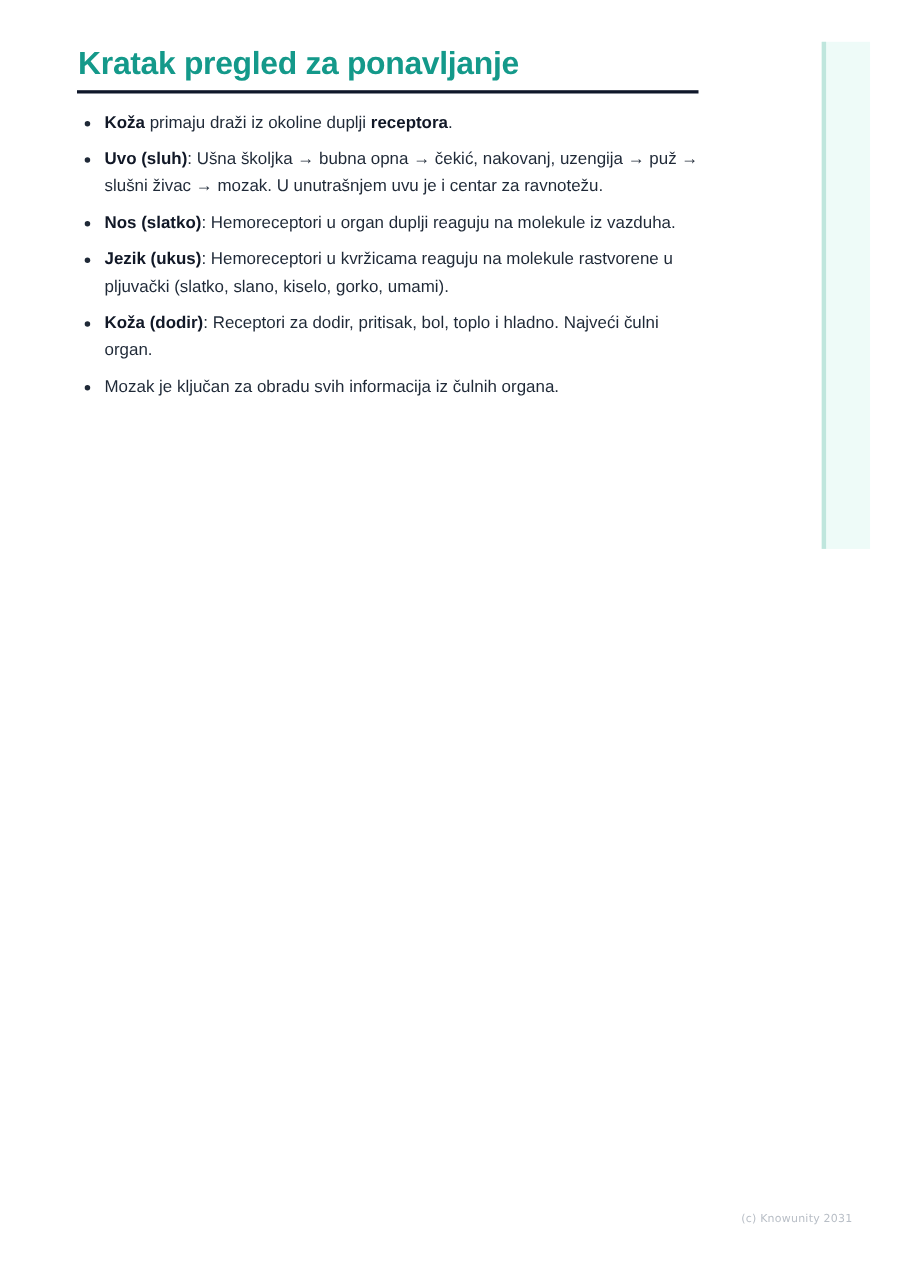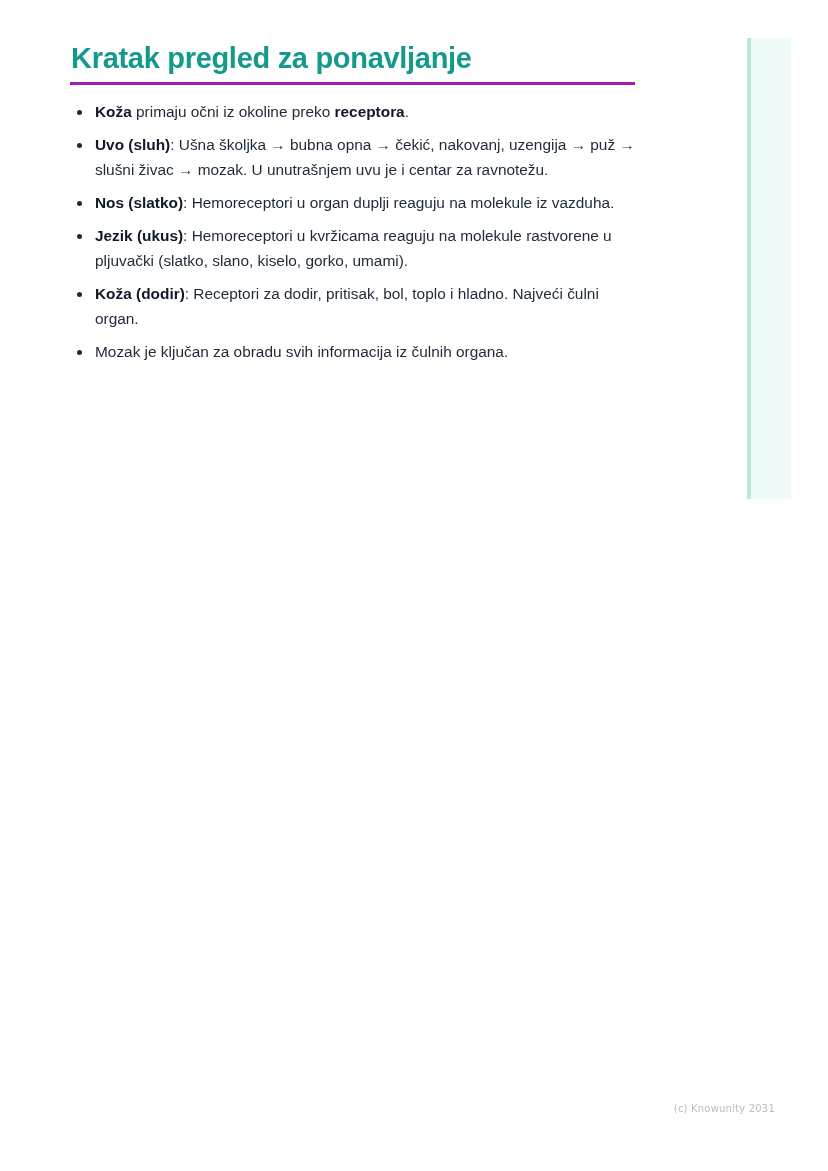--- a/index.html
+++ b/index.html
@@ -21,21 +21,21 @@
       top: 36px;
       width: 565px;
     }
     .title {
       font-size: 29px;
       font-weight: bold;
       color: #14998a;
       margin: 0;
       padding: 5px 0 7px 1px;
       letter-spacing: -0.3px;
-      border-bottom: 3px solid #a21caf;
+      border-bottom: 3px solid #0f172a;
       line-height: 34px;
     }
     ul.points {
       list-style: none;
       margin: 14px 0 0 0;
       padding: 0;
     }
     ul.points li {
       position: relative;
       padding-left: 25px;
@@ -77,21 +77,21 @@
       font-family: "DejaVu Sans", sans-serif;
       letter-spacing: 0.2px;
     }
   </style>
 </head>
 <body>
 
 <div class="page">
   <h1 class="title">Kratak pregled za ponavljanje</h1>
   <ul class="points">
-    <li><b>Koža</b><span> primaju očni iz okoline preko </span><b>receptora</b><span>.</span></li>
+    <li><b>Koža</b><span> primaju draži iz okoline duplji </span><b>receptora</b><span>.</span></li>
     <li><b>Uvo (sluh)</b><span>: Ušna školjka → bubna opna → čekić, nakovanj, uzengija → puž → slušni živac → mozak. U unutrašnjem uvu je i centar za ravnotežu.</span></li>
     <li><b>Nos (slatko)</b><span>: Hemoreceptori u organ duplji reaguju na molekule iz vazduha.</span></li>
     <li><b>Jezik (ukus)</b><span>: Hemoreceptori u kvržicama reaguju na molekule rastvorene u pljuvački (slatko, slano, kiselo, gorko, umami).</span></li>
     <li><b>Koža (dodir)</b><span>: Receptori za dodir, pritisak, bol, toplo i hladno. Najveći čulni organ.</span></li>
     <li><span>Mozak je ključan za obradu svih informacija iz čulnih organa.</span></li>
   </ul>
 </div>
 
 <div class="side-panel"></div>
 

